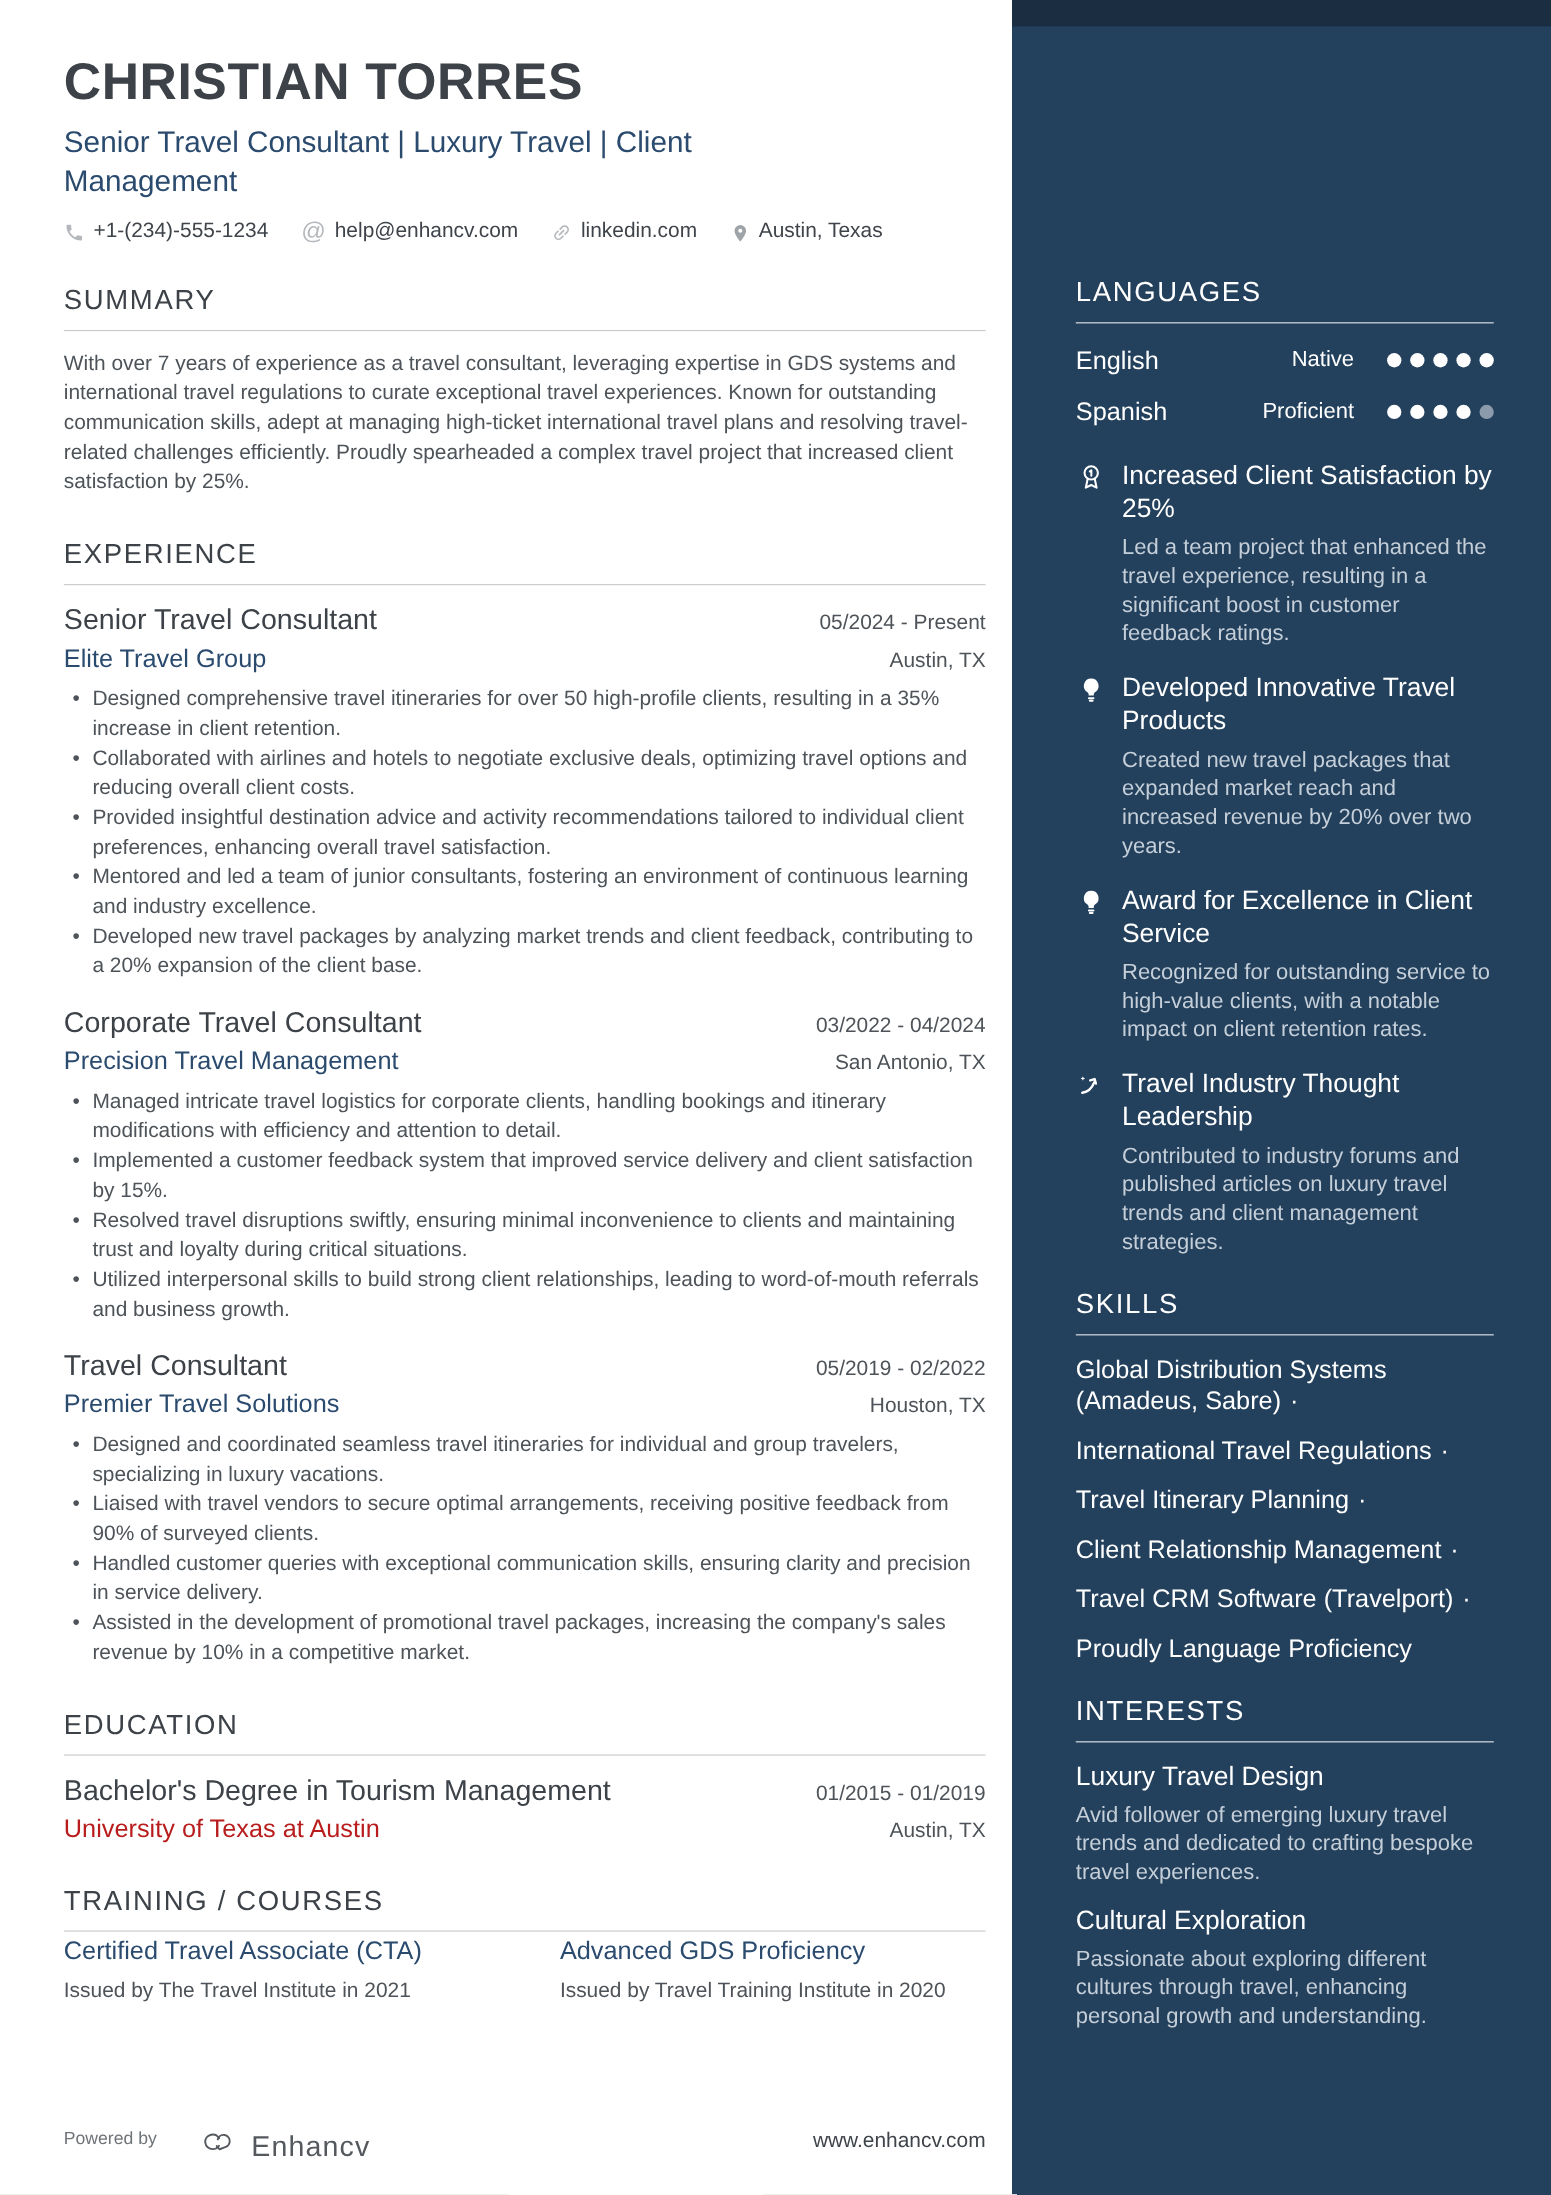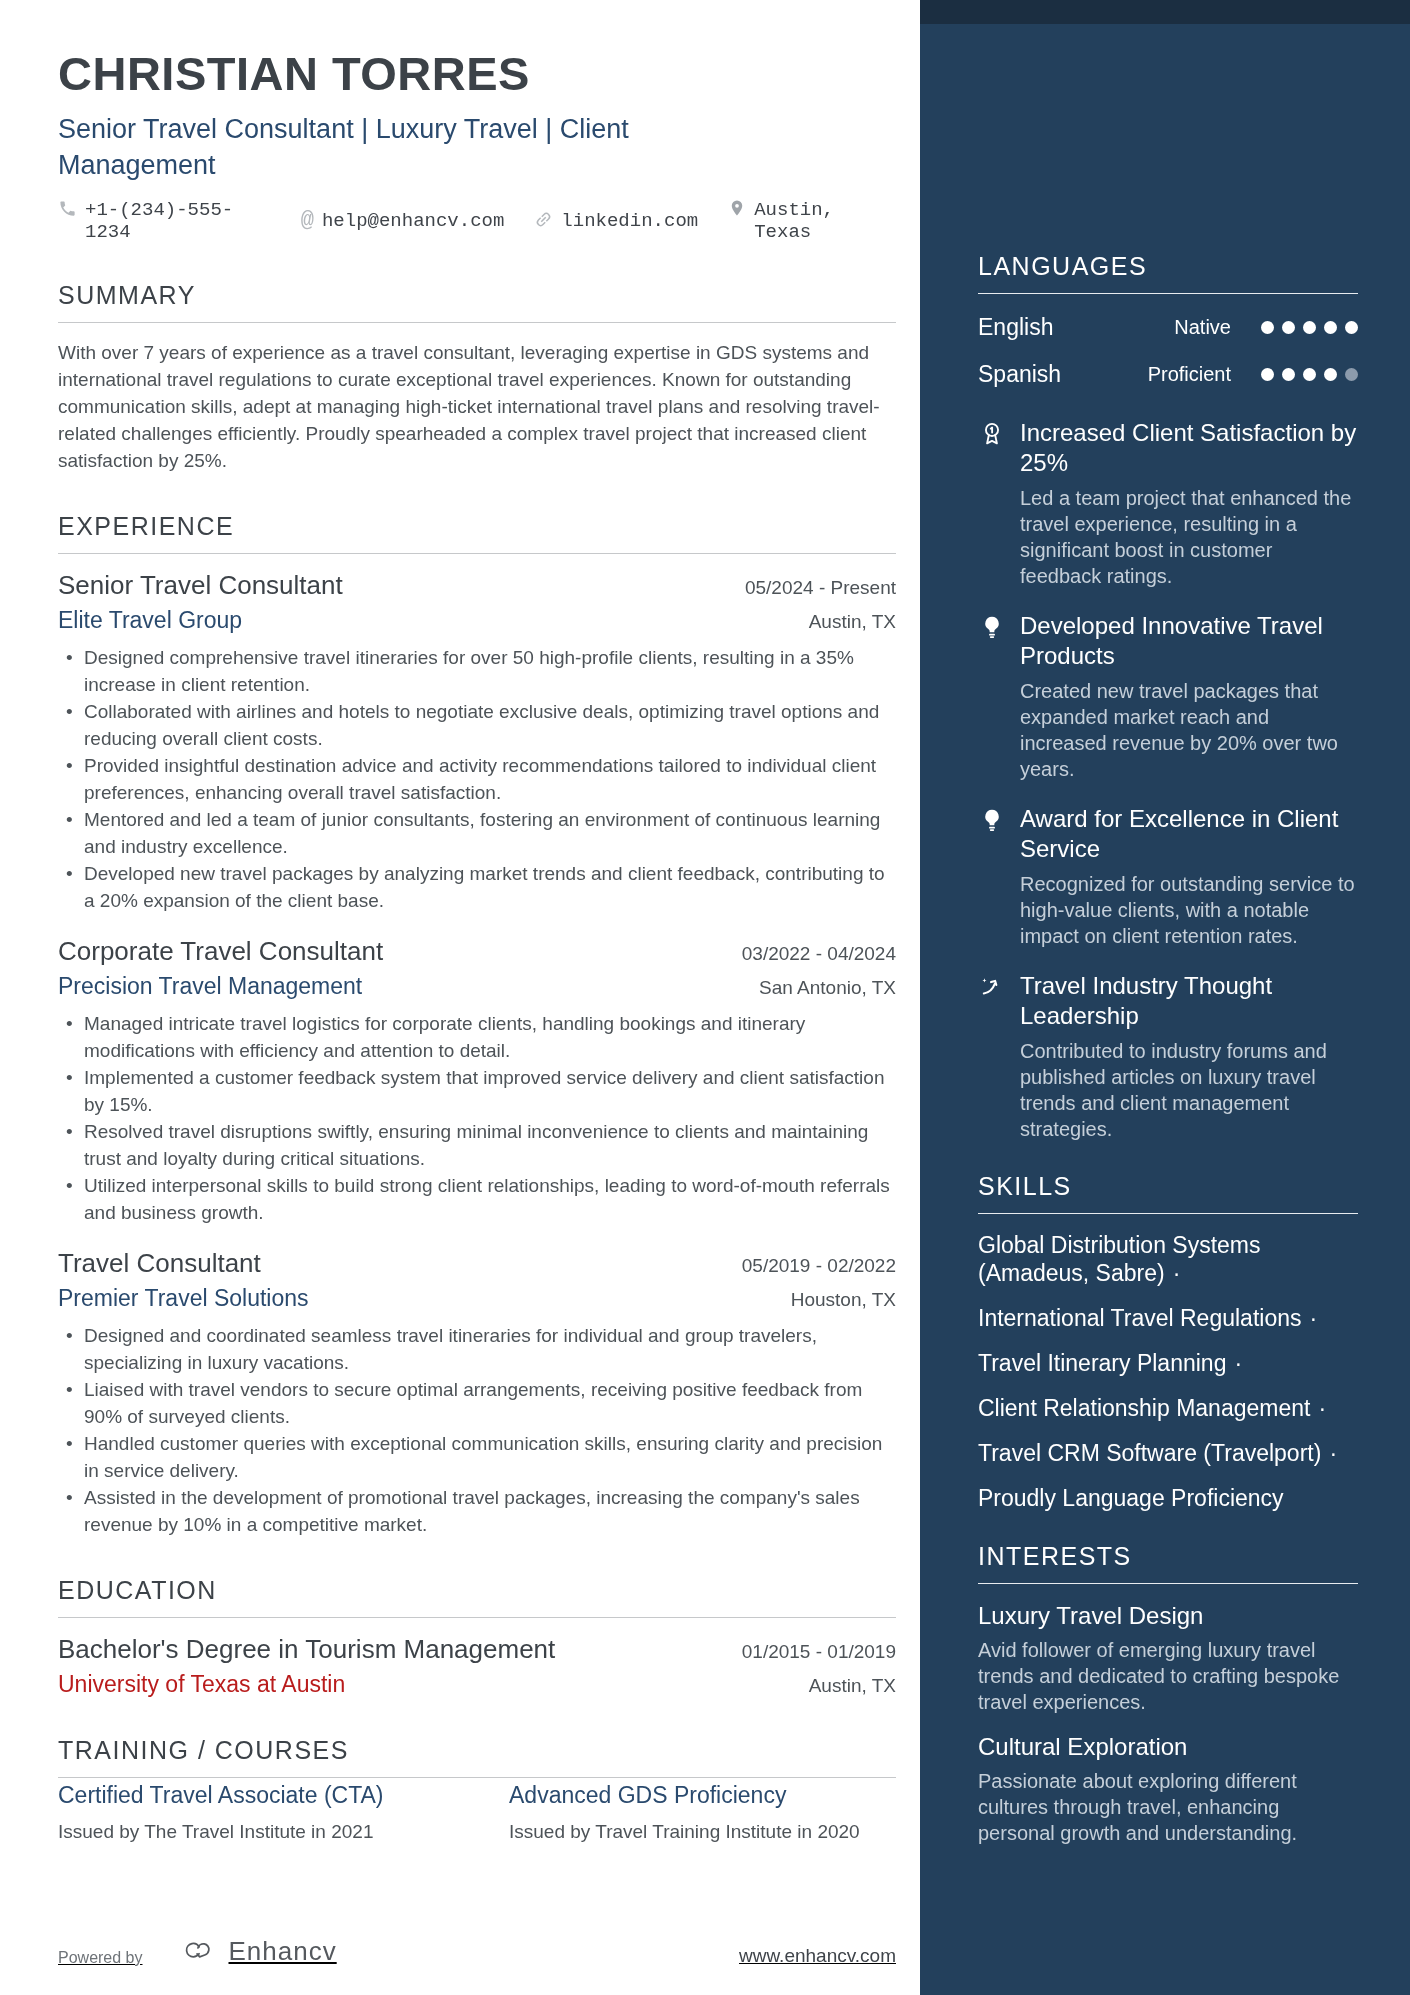--- a/index.html
+++ b/index.html
@@ -3,21 +3,21 @@
 <meta charset="utf-8">
 <style>
   html,body{margin:0;padding:0;background:#e8e8e8;}
   .page{position:relative;width:1410px;height:1995px;background:#ffffff;
         font-family:"Liberation Sans",sans-serif;overflow:hidden;margin:0 auto;}
   
   .main{position:absolute;top:0;left:58px;width:838px;}
   .name{margin:46px 0 0 0;font-size:47px;font-weight:700;letter-spacing:.5px;color:#3C4248;}
   .headline{margin:10px 0 0 0;font-size:27px;line-height:36px;color:#2A4A6E;max-width:730px;}
   .contact-row{display:flex;align-items:center;gap:30px;margin-top:16px;font-size:19px;color:#3F444A;}
-  .contact-item{display:flex;align-items:flex-start;gap:8px;font-family:Liberation Mono, monospace;}
+  .contact-item{display:flex;align-items:flex-end;gap:8px;}
   .contact-item svg{display:block;}
   .at-glyph{font-size:22px;color:#B4B8BC;line-height:1;}
   .section{margin-top:38px;}
   .sec-h{font-size:25px;font-weight:500;letter-spacing:1.5px;color:#3C4248;margin:0;
          padding-bottom:12px;border-bottom:1px solid #C6C8CA;}
   .sec-body{margin-top:16px;}
   .summary-text{font-size:19px;line-height:27px;color:#4D5358;margin:0;}
   
   .job{margin-top:6px;margin-bottom:22px;}
   .job-row{display:flex;justify-content:space-between;align-items:baseline;}
@@ -30,21 +30,21 @@
   ul.bullets li{position:relative;padding-left:26px;font-size:19px;line-height:27px;color:#4D5358;}
   ul.bullets li::before{content:"•";position:absolute;left:8px;color:#4D5358;}
   
   .edu-degree{font-size:26px;color:#3C4248;}
   .edu-school{font-size:23px;color:#b91c1c;}
   
   .courses{display:grid;grid-template-columns:1fr 1fr;column-gap:64px;margin-top:4px;}
   .course-title{font-size:23px;color:#2A4A6E;}
   .course-desc{font-size:19px;line-height:26px;color:#4D5358;margin-top:10px;}
   
-  .footer{position:absolute;left:58px;bottom:28px;width:838px;display:flex;align-items:flex-end;text-decoration:underline;}
+  .footer{position:absolute;left:58px;bottom:28px;width:838px;display:flex;align-items:flex-start;}
   .powered{font-size:16px;color:#6E7378;}
   .logo-mark{margin-left:38px;}
   .brand{font-size:26px;color:#55595E;letter-spacing:1px;margin-left:10px;}
   .site-url{margin-left:auto;font-size:19px;color:#3F444A;}
   
   .sidebar{position:absolute;top:0;right:0;width:490px;height:100%;background:#23405C;
            box-sizing:border-box;padding:252px 52px 0 58px;}
   .side-strip{position:absolute;top:0;left:0;width:100%;height:24px;background:#1B2E41;}
   .side-section{margin-top:30px;}
   .side-section:first-of-type{margin-top:0;}

